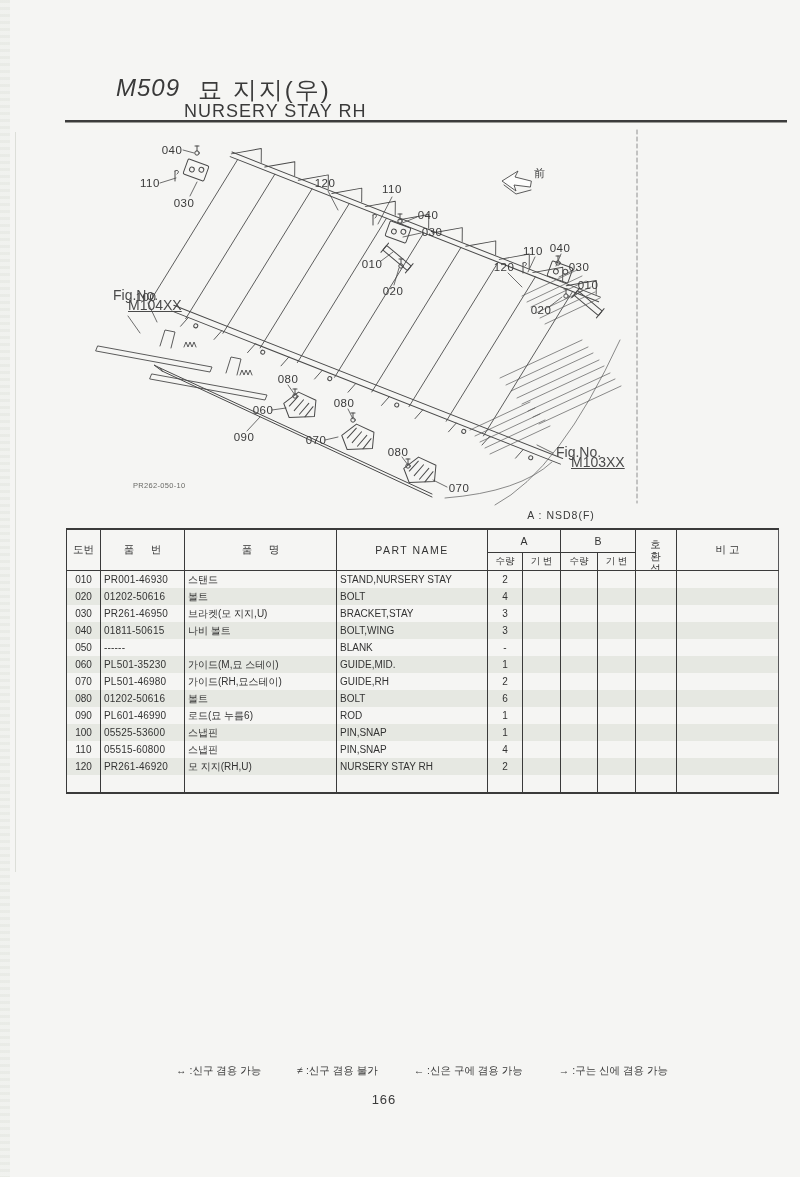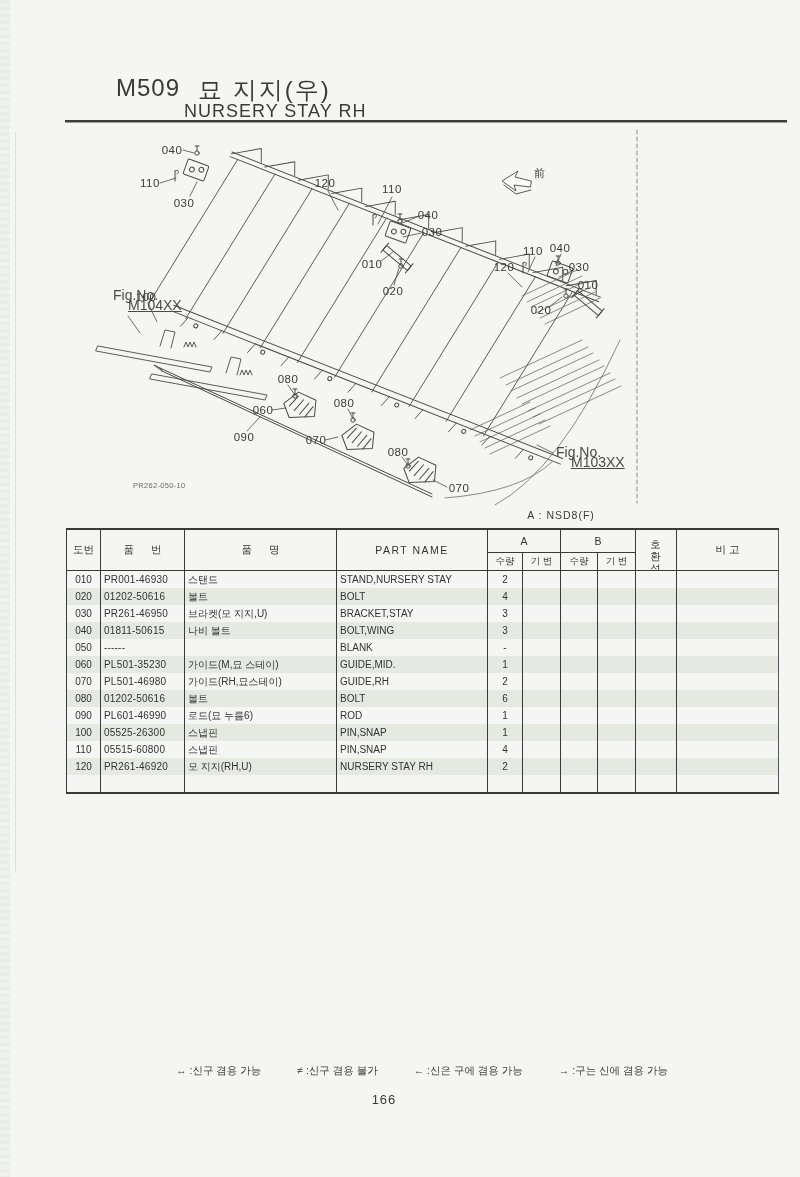--- a/index.html
+++ b/index.html
@@ -6,21 +6,21 @@
   body{
     width:800px;height:1177px;position:relative;overflow:hidden;
     background:#f5f5f3;color:#2e2e2e;
     font-family:"Liberation Sans","DejaVu Sans",sans-serif;
   }
   .noise-strip{position:absolute;left:0;top:0;width:10px;height:1177px;
     background:repeating-linear-gradient(180deg,#e3e6e0 0 3px,#eef0ec 3px 7px);opacity:.65;}
   .page-edge{position:absolute;left:15px;top:132px;width:1px;height:740px;background:#dcded8;}
 
   
-  .hdr-code{position:absolute;left:116px;top:74px;font-size:24px;letter-spacing:1px;color:#3a3a3a;}
+  .hdr-code{position:absolute;left:116px;top:74px;font-size:24px;letter-spacing:1px;color:#3a3a3a;font-style:italic;}
   .hdr-ko{position:absolute;left:198px;top:74px;font-size:24px;letter-spacing:2px;color:#3a3a3a;}
   .hdr-en{position:absolute;left:184px;top:101px;font-size:18px;letter-spacing:1px;color:#3a3a3a;}
   .hdr-rule{position:absolute;left:65px;top:120px;width:722px;height:3px;
     background:linear-gradient(180deg,#3c3c3c 0 2px,#9a9a96 2px 3px);}
 
   
   #diagram{position:absolute;left:0;top:0;width:800px;height:520px;}
   #diagram svg{position:absolute;left:0;top:125px;}
   .callout{position:absolute;transform:translate(-50%,-50%);font-size:11.5px;
     letter-spacing:.5px;color:#3a3a3a;white-space:nowrap;}
@@ -34,21 +34,21 @@
     font-size:10.5px;letter-spacing:1px;color:#3a3a3a;}
   table.parts{position:absolute;left:66px;top:528px;width:712px;border-collapse:collapse;
     table-layout:fixed;font-size:10px;color:#333;}
   table.parts{border-top:2px solid #3a3a3a;border-bottom:2px solid #3a3a3a;
     border-left:1px solid #3a3a3a;border-right:1px solid #58585a;}
   table.parts th,table.parts td{border-left:1px solid #3a3a3a;padding:0 3px;
     font-weight:normal;overflow:hidden;white-space:nowrap;}
   table.parts thead th{border-bottom:1px solid #3a3a3a;font-size:10.5px;text-align:center;}
   table.parts thead tr.h1 th{height:22px;}
   table.parts thead tr.h2 th{height:17px;font-size:9.5px;}
-  th.sp{letter-spacing:7px;text-indent:7px;}
+  th.sp{letter-spacing:7px;text-indent:7px;font-family:Liberation Serif, serif;}
   th.pn{letter-spacing:1.5px;}
   th.compat-v{writing-mode:vertical-rl;text-orientation:upright;letter-spacing:1px;
     padding:2px 0;font-size:9.5px;}
   table.parts tbody td{height:17px;border-top:none;border-bottom:none;}
   td.c-no{text-align:center;}
   td.c-pn{letter-spacing:.2px;margin-top:11px;}
   td.c-q{text-align:center;}
   tr.shaded{background:#e6e8e2;}
   tr.filler td{height:283px;}
 
@@ -334,21 +334,21 @@
         <td class="c-en">ROD</td>
         <td class="c-q">1</td>
         <td class="c-q"></td>
         <td class="c-q"></td>
         <td class="c-q"></td>
         <td class="c-q"></td>
         <td class="c-rm"></td>
       </tr>
       <tr class="shaded">
         <td class="c-no">100</td>
-        <td class="c-pn">05525-26300</td>
+        <td class="c-pn">05525-53600</td>
         <td class="c-ko">스냅핀</td>
         <td class="c-en">PIN,SNAP</td>
         <td class="c-q">1</td>
         <td class="c-q"></td>
         <td class="c-q"></td>
         <td class="c-q"></td>
         <td class="c-q"></td>
         <td class="c-rm"></td>
       </tr>
       <tr>

